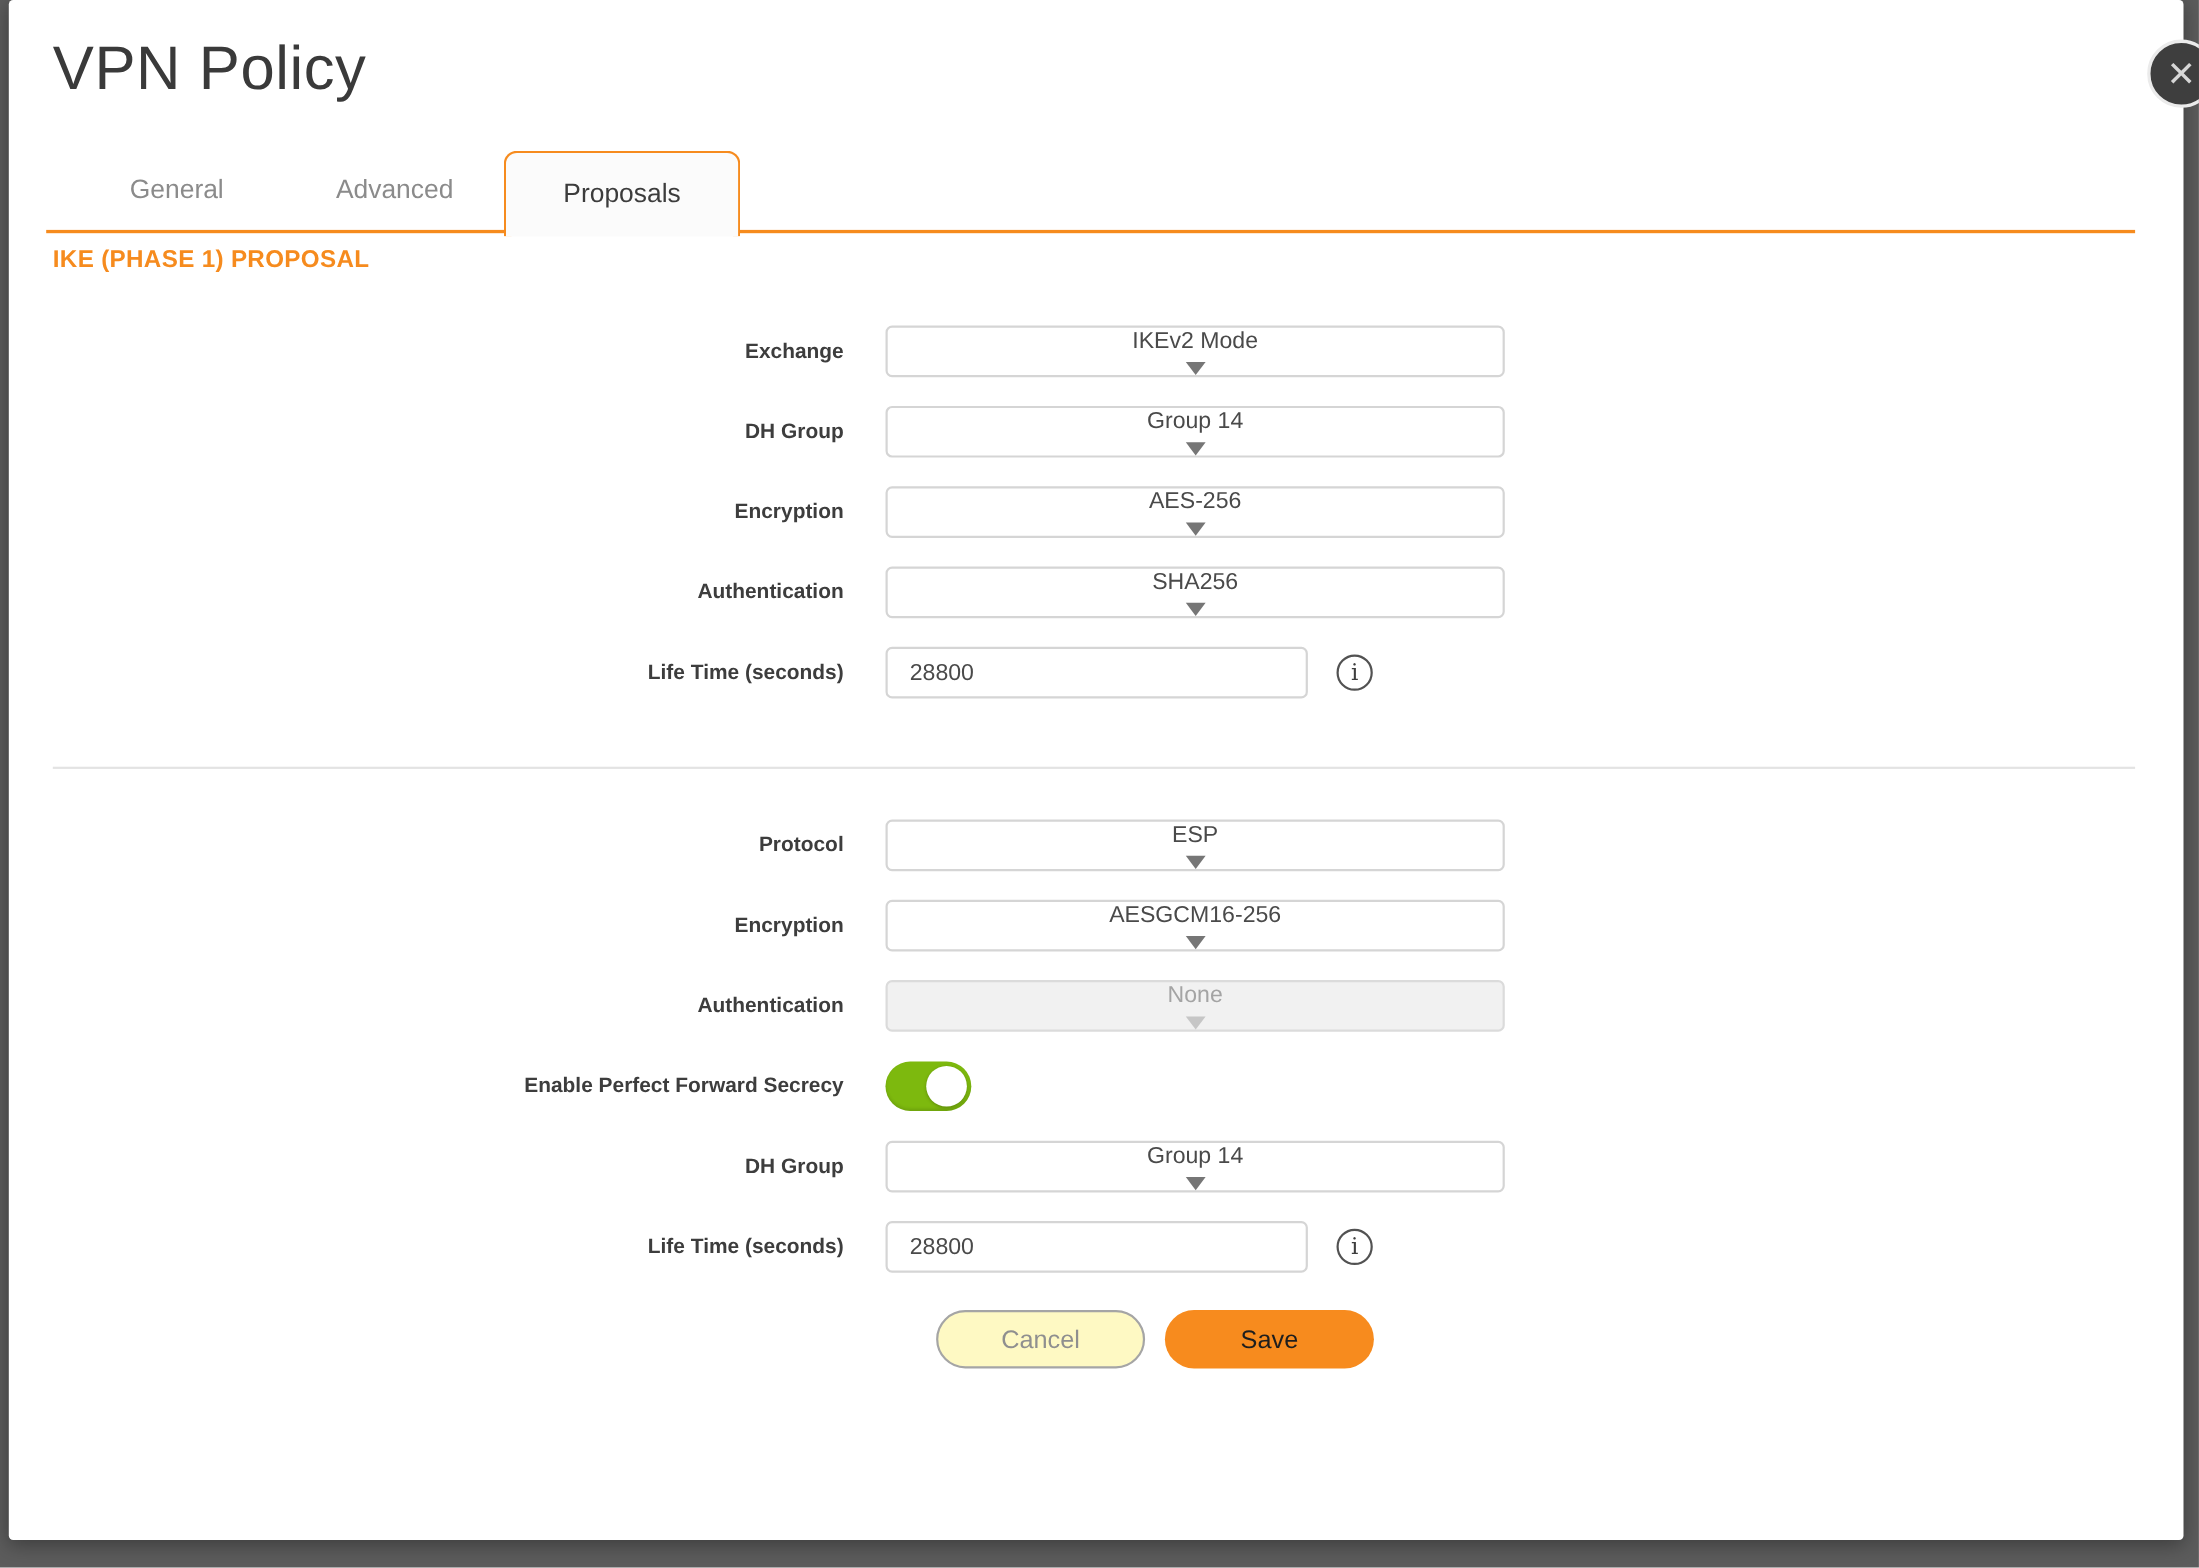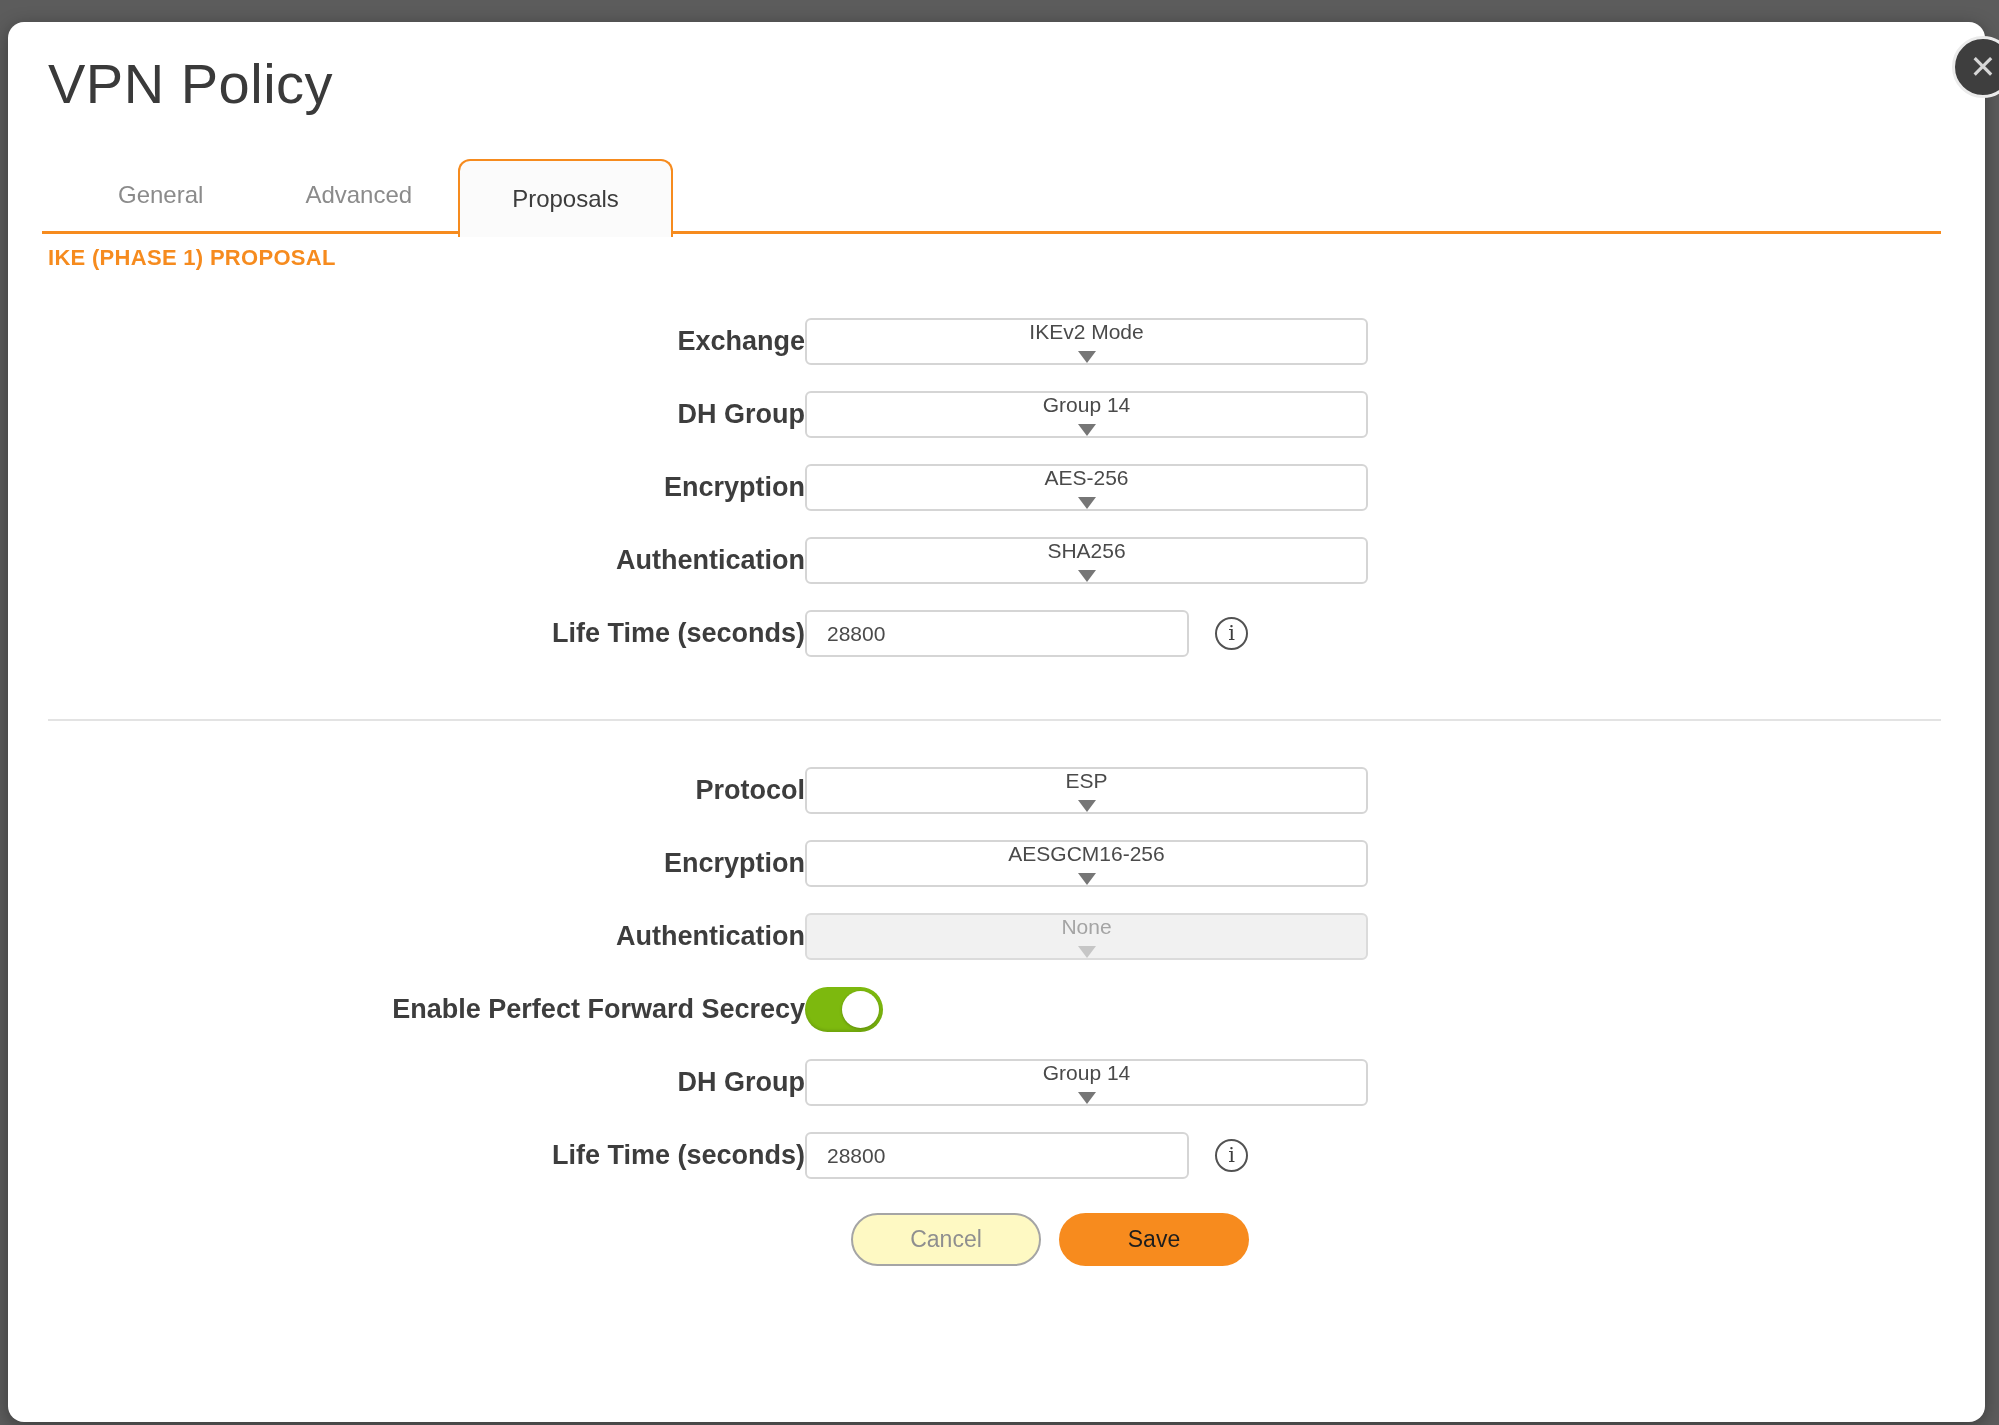--- a/index.html
+++ b/index.html
@@ -3,23 +3,23 @@
 <meta charset="utf-8">
 <style>
   * { margin:0; padding:0; box-sizing:border-box; }
   html,body { width:1999px; height:1425px; overflow:hidden; }
   body {
     background:#5C5C5C;
     font-family:"Liberation Sans","DejaVu Sans",sans-serif;
     position:relative;
   }
   .modal {
-    position:absolute; left:8px; top:22px;
+    position:absolute; left:8px; top:0;
     width:1977px; height:1400px;
-    background:#FFFFFF; border-radius:16px;
+    background:#FFFFFF; border-radius:4px;
     box-shadow:0 4px 18px rgba(0,0,0,.35);
     overflow:visible;
   }
   .close-btn {
     position:absolute; left:1952px; top:36px; z-index:20;
     width:62px; height:62px; border-radius:50%;
     background:#3E3E3E; border:3px solid #EBEBEB;
     display:flex; align-items:center; justify-content:center;
     color:#D6D6D6; font-size:32px; line-height:1; cursor:pointer;
     font-weight:400;
@@ -51,22 +51,22 @@
   }
   
   .section-title {
     margin:10px 44px 0 40px;
     font-size:22px; font-weight:700; color:#F68B1E;
     letter-spacing:0.3px; line-height:28px;
   }
   .rows { margin-top:46px; }
   .row { display:flex; align-items:center; height:47px; margin-bottom:26px; }
   .row-label {
-    width:797px; text-align:right;
-    font-size:27px; font-weight:700; color:#3D3D3D; white-space:nowrap;
+    width:797px; padding-right:38px; text-align:right;
+    font-size:19px; font-weight:700; color:#3D3D3D; white-space:nowrap;
   }
   .select {
     width:563px; height:47px;
     border:2px solid #D5D5D5; border-radius:6px; background:#FFFFFF;
     display:flex; align-items:center; justify-content:space-between;
     padding:0 21px; cursor:pointer;flex-direction:column;
   }
   .select-value { font-size:21px; color:#4A4A4A; }
   .caret {
     width:0; height:0;

